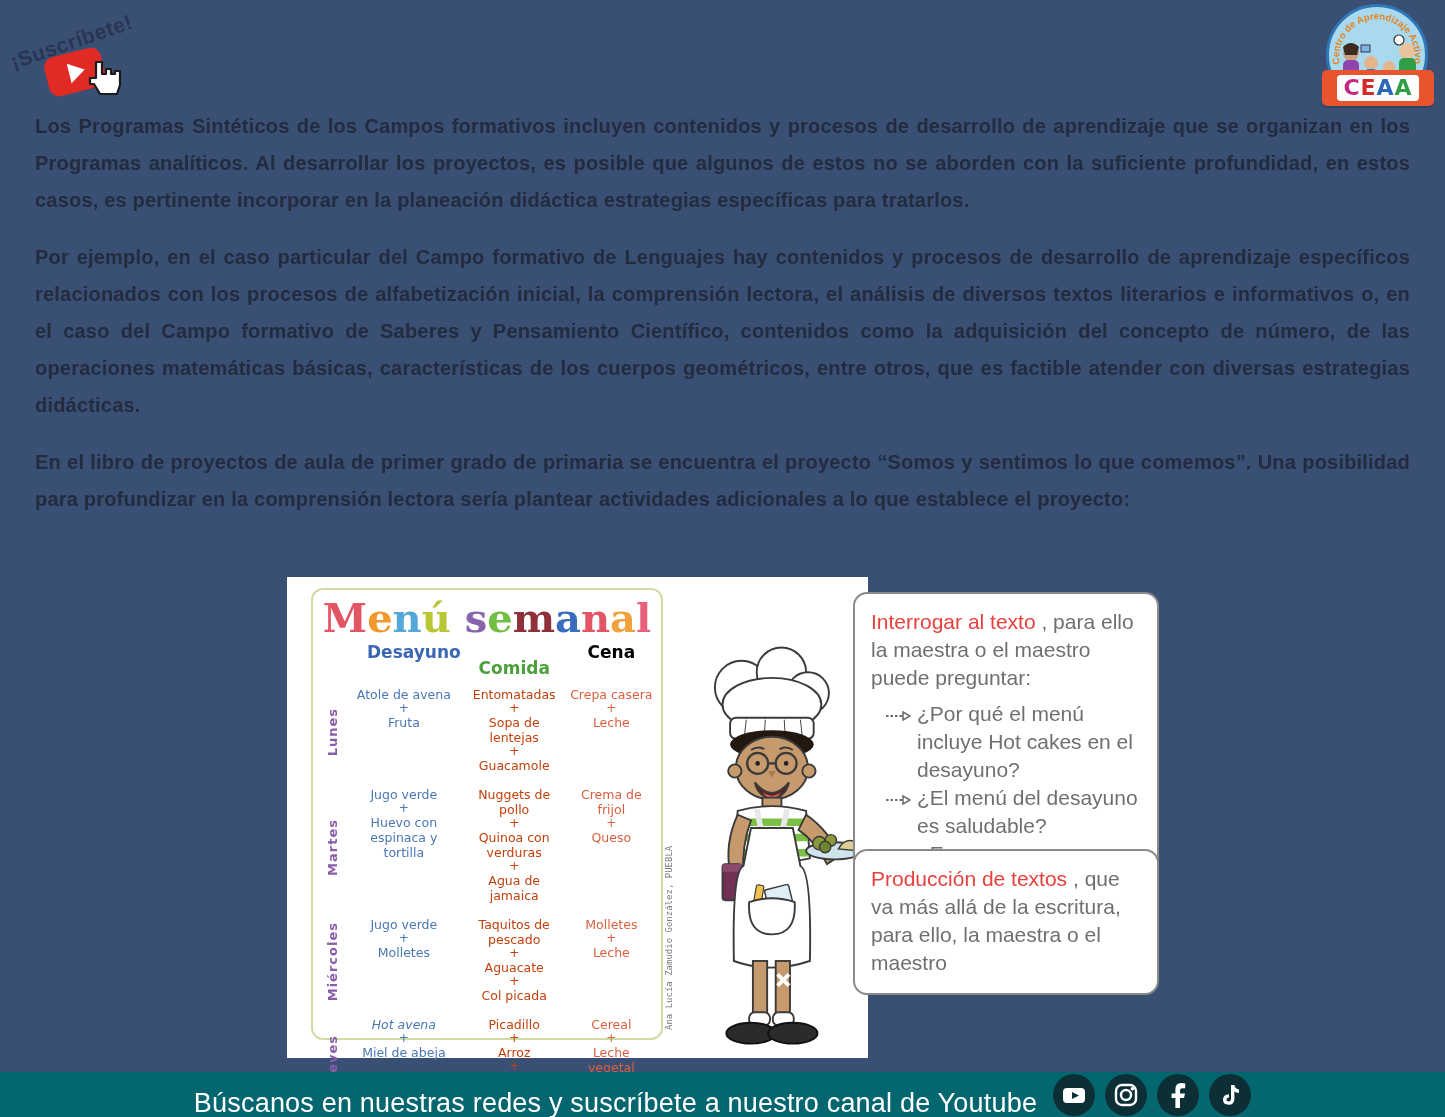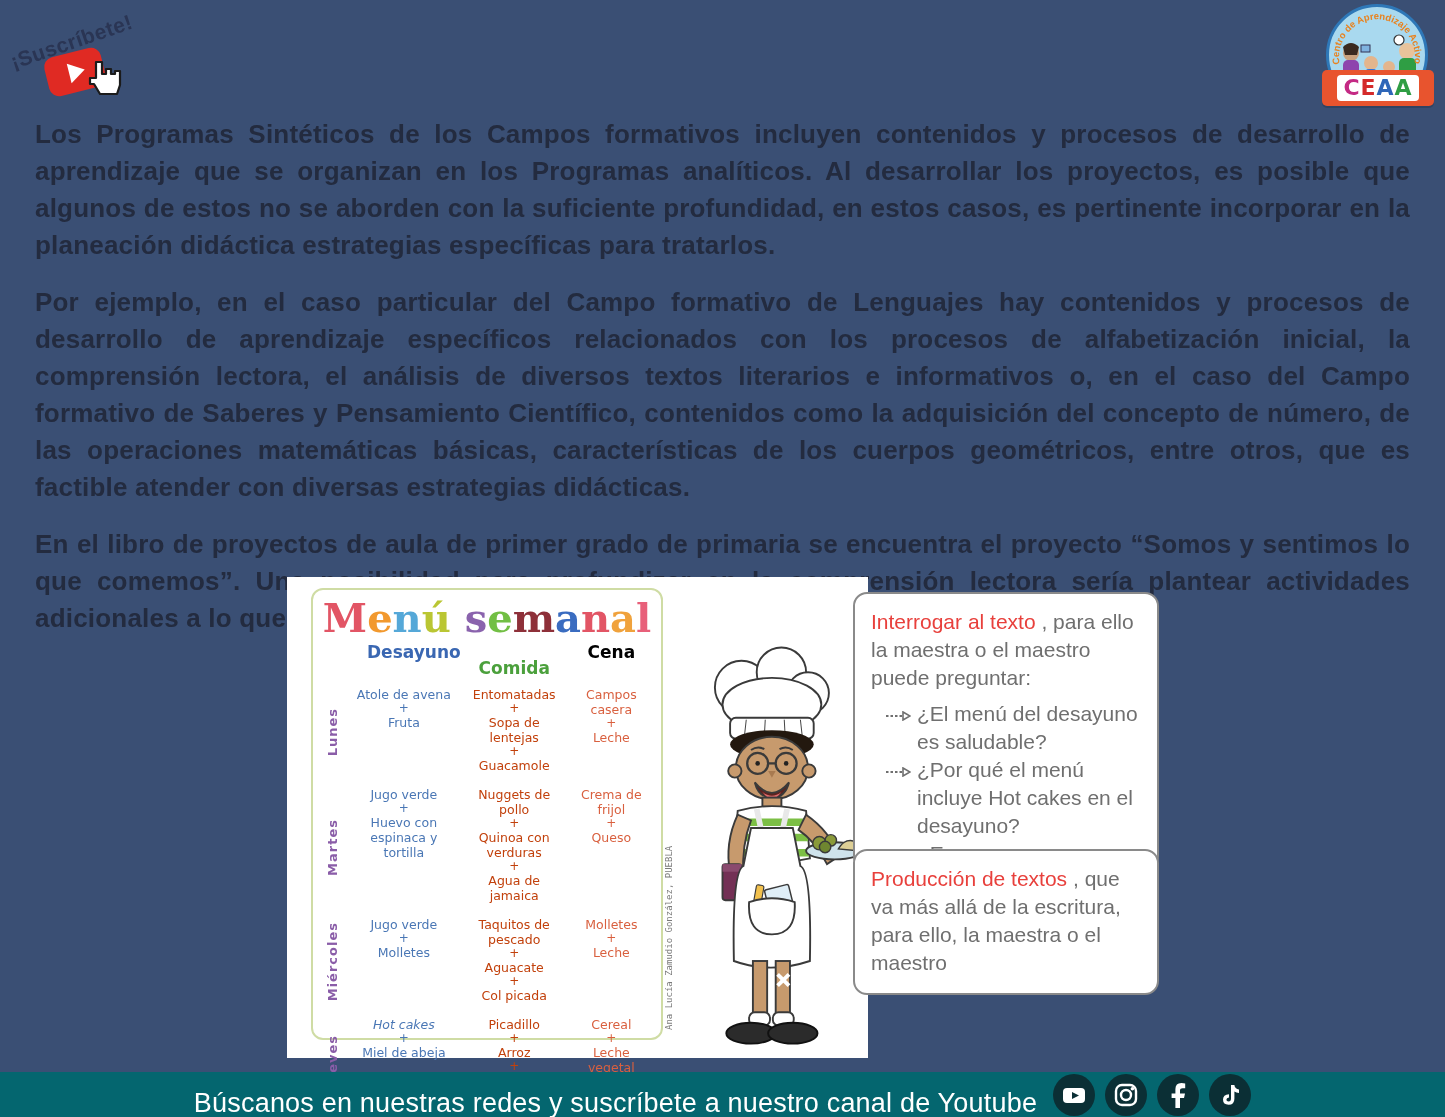--- a/index.html
+++ b/index.html
@@ -22,21 +22,21 @@
     background:#a9d9ef;border:3px solid #2e78b8;box-sizing:border-box;overflow:hidden;}
   .logo-arc{position:absolute;left:4px;top:0;width:102px;height:102px;}
   .logo-ribbon{position:absolute;left:0px;top:66px;width:112px;height:36px;background:#e8542e;
     border-radius:5px;box-shadow:0 2px 0 rgba(0,0,0,.15);display:flex;align-items:center;justify-content:center;}
   .logo-ribbon-inner{background:#ffffff;border-radius:4px;padding:1px 6px;font-weight:800;
     font-size:22px;letter-spacing:1px;line-height:24px;font-family:"DejaVu Sans",sans-serif;}
   .logo-ribbon-inner span{display:inline-block;}
 
   
   .copy{position:absolute;left:35px;top:108px;width:1375px;color:#232b3f;}
-  .copy p{margin:8px 0 20px 0;font-size:26px;font-weight:700;line-height:37px;
+  .copy p{margin:0 0 20px 0;font-size:20px;font-weight:700;line-height:37px;
     text-align:justify;letter-spacing:.2px;}
 
   
   .menu-img{position:absolute;left:287px;top:577px;width:581px;height:481px;background:#ffffff;}
   .menu-card{position:absolute;left:24px;top:11px;width:352px;height:452px;border:2px solid #cfdca4;
     border-radius:12px;box-sizing:border-box;padding:6px 6px 0 6px;}
   .menu-title{text-align:center;font-family:"DejaVu Serif",serif;font-weight:bold;
     font-size:40px;line-height:44px;letter-spacing:0px;}
   .menu-grid{display:grid;grid-template-columns:26px 1.02fr 1.18fr 1fr;column-gap:2px;margin-top:2px;}
   .menu-head{text-align:center;font-weight:800;font-size:17px;font-family:"DejaVu Sans",sans-serif;padding-bottom:4px;}
@@ -142,21 +142,21 @@
             <div>Fruta</div>
           </div>
           <div class="meal-cell meal-comida">
             <div>Entomatadas</div>
             <div class="plus">+</div>
             <div>Sopa de lentejas</div>
             <div class="plus">+</div>
             <div>Guacamole</div>
           </div>
           <div class="meal-cell meal-cena">
-            <div>Campos casera</div>
+            <div>Crepa casera</div>
             <div class="plus">+</div>
             <div>Leche</div>
           </div>
           <div class="day-cell">
             <span class="day-label">Martes</span>
           </div>
           <div class="meal-cell meal-desayuno">
             <div>Jugo verde</div>
             <div class="plus">+</div>
             <div>Huevo con espinaca y tortilla</div>
@@ -190,21 +190,21 @@
           </div>
           <div class="meal-cell meal-cena">
             <div>Molletes</div>
             <div class="plus">+</div>
             <div>Leche</div>
           </div>
           <div class="day-cell">
             <span class="day-label">Jueves</span>
           </div>
           <div class="meal-cell meal-desayuno">
-            <div class="it">Hot cakes</div>
+            <div class="it">Hot avena</div>
             <div class="plus">+</div>
             <div>Miel de abeja</div>
           </div>
           <div class="meal-cell meal-comida">
             <div>Picadillo</div>
             <div class="plus">+</div>
             <div>Arroz</div>
             <div class="plus">+</div>
             <div>Agua de limón con chía</div>
           </div>
@@ -304,28 +304,28 @@
   </div>
 
   <div class="note-box box-1">
     <span class="hl">Interrogar al texto</span><span> , para ello la maestra o el maestro puede preguntar:</span>
     <div class="bullets" id="bullets-1">
         <div class="bullet-row">
           <svg width="26" height="10" viewBox="0 0 26 10">
             <line x1="1" y1="5" x2="18" y2="5" stroke="#6f6f6f" stroke-width="2" stroke-dasharray="2.5 2"></line>
             <path d="M18 1 L25 5 L18 9 z" fill="none" stroke="#6f6f6f" stroke-width="1.6"></path>
           </svg>
-          <span class="bullet-text">¿El menú del desayuno es saludable?</span>
+          <span class="bullet-text">¿Por qué el menú incluye Hot cakes en el desayuno?</span>
         </div>
         <div class="bullet-row">
           <svg width="26" height="10" viewBox="0 0 26 10">
             <line x1="1" y1="5" x2="18" y2="5" stroke="#6f6f6f" stroke-width="2" stroke-dasharray="2.5 2"></line>
             <path d="M18 1 L25 5 L18 9 z" fill="none" stroke="#6f6f6f" stroke-width="1.6"></path>
           </svg>
-          <span class="bullet-text">¿Por qué el menú incluye Hot cakes en el desayuno?</span>
+          <span class="bullet-text">¿El menú del desayuno es saludable?</span>
         </div>
         <div class="bullet-row">
           <svg width="26" height="10" viewBox="0 0 26 10">
             <line x1="1" y1="5" x2="18" y2="5" stroke="#6f6f6f" stroke-width="2" stroke-dasharray="2.5 2"></line>
             <path d="M18 1 L25 5 L18 9 z" fill="none" stroke="#6f6f6f" stroke-width="1.6"></path>
           </svg>
           <span class="bullet-text">¿En sus casas desayunan, comen y cenan?</span>
         </div>
       </div>
   </div>

